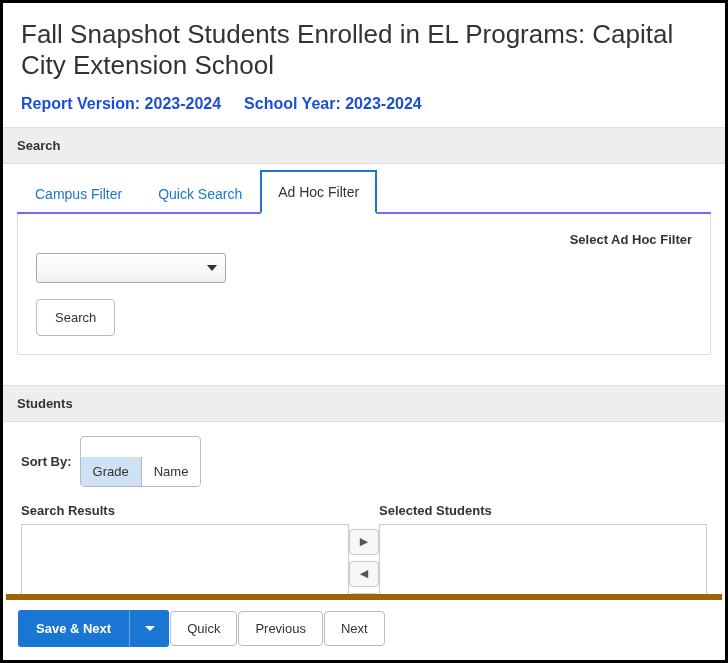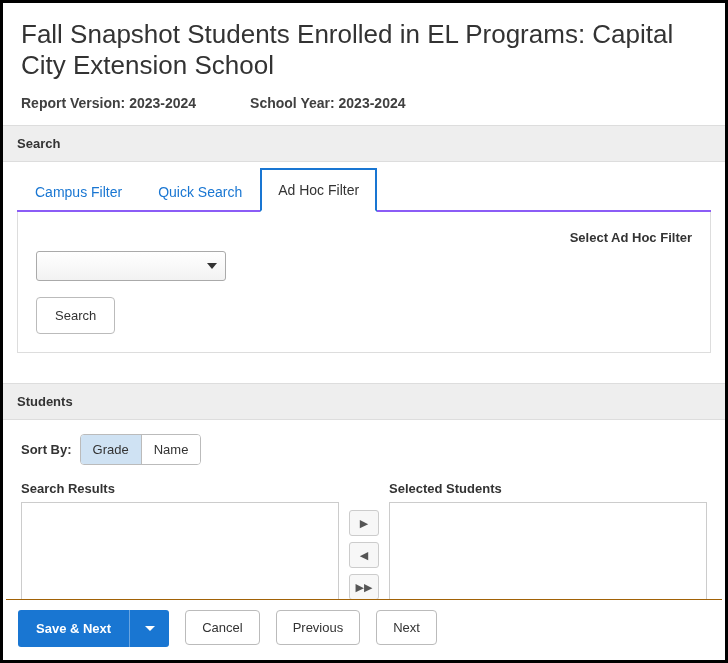--- a/index.html
+++ b/index.html
@@ -16,24 +16,24 @@
     }
     .page-title {
       font-size: 26px;
       font-weight: normal;
       color: #333;
       padding: 16px 18px 14px 18px;
     }
     .meta-row {
       padding: 0 18px 14px 18px;
       display: flex;
-      gap: 54px;
-      font-size: 14px;
-      font-weight: bold;
-      color: #404040;
+      gap: 23px;
+      font-size: 16px;
+      font-weight: bold;
+      color: #1d4ed8;
     }
     .section-header {
       background: #eeeeee;
       border-top: 1px solid #ddd;
       border-bottom: 1px solid #ddd;
       padding: 10px 14px;
       font-size: 13px;
       font-weight: bold;
       color: #333;
     }
@@ -119,27 +119,27 @@
       overflow: hidden;
     }
     .toggle-btn {
       padding: 7px 12px;
       font-size: 13px;
       background: #fff;
       border: none;
       cursor: pointer;
       font-family: inherit;
       color: #333;
+      margin-top: 20px;
     }
     .toggle-btn.active { background: #cfe2f3; }
     .toggle-btn:first-child { border-right: 1px solid #bbb; }
     .dual-list {
       display: flex;
-      gap: 10px;
-      align-items: flex-end;
+      align-items: center;
     }
     .list-col { flex: 1; }
     .list-label {
       font-weight: bold;
       font-size: 13px;
       margin-bottom: 6px;
     }
     .list-box {
       border: 1px solid #ccc;
       height: 130px;
@@ -161,26 +161,26 @@
       display: flex;
       align-items: center;
       justify-content: center;
       font-size: 11px;
       color: #555;
       padding: 0;
     }
     .footer-bar {
       position: absolute;
       left: 3px; right: 3px; bottom: 3px;
-      border-top: 1px solid #a16207;
+      border-top: 6px solid #a16207;
       background: #fff;
       padding: 10px 12px;
       display: flex;
-      gap: 16px;
-      align-items: flex-start;
+      gap: 1px;
+      align-items: center;
     }
     .btn-primary-group {
       display: inline-flex;
       border-radius: 3px;
       overflow: hidden;
     }
     .btn-primary {
       background: #1976d2;
       color: #fff;
       border: none;
@@ -279,16 +279,16 @@
   </div>
 </div>
 
 <div class="footer-bar">
   <div class="btn-primary-group">
     <button class="btn-primary">Save &amp; Next</button>
     <button class="btn-primary-dd">
         <span class="caret"></span>
       </button>
   </div>
-  <button class="btn">Cancel</button>
+  <button class="btn">Quick</button>
   <button class="btn">Previous</button>
   <button class="btn">Next</button>
 </div>
 
 </body></html>

